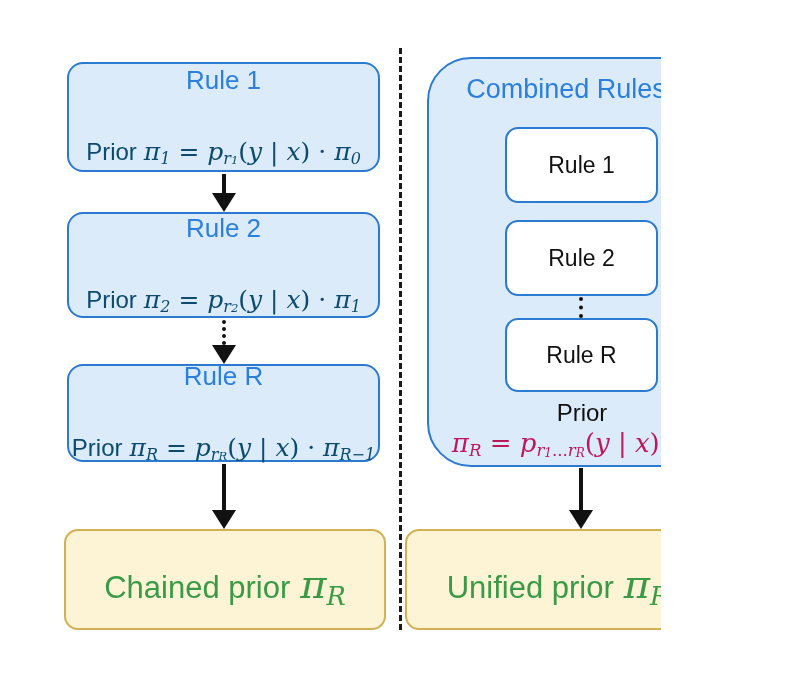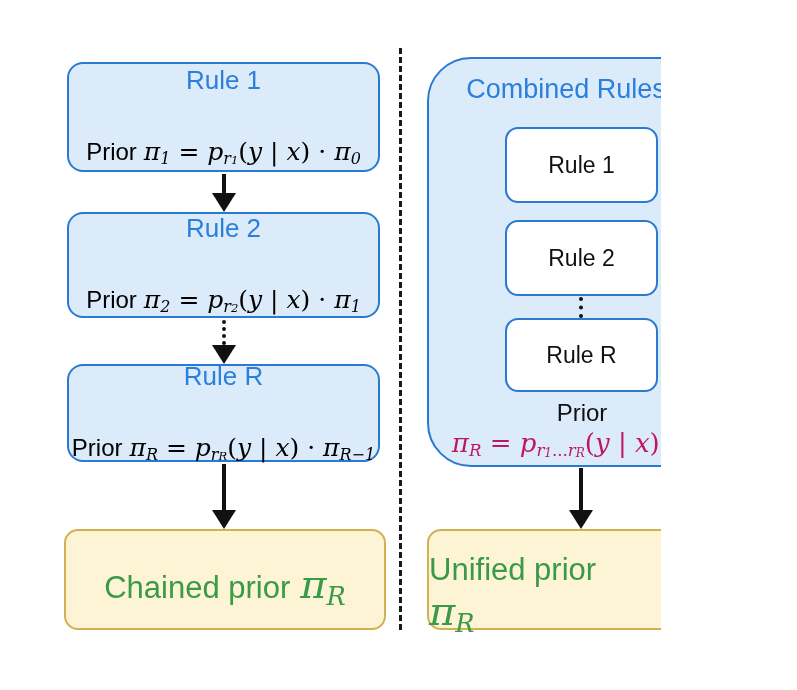--- a/index.html
+++ b/index.html
@@ -13,21 +13,21 @@
             display:flex;align-items:center;justify-content:center;box-sizing:border-box;
             font-size:23px;color:#111;}
   .goldbox{position:absolute;background:#fdf4d5;border:2.5px solid #d2b155;border-radius:14px;
            display:flex;align-items:baseline;justify-content:center;box-sizing:border-box;
            padding-top:30px;}
   .container{position:absolute;background:#dcebfa;border:2.5px solid #2b7ad2;border-radius:44px;
              box-sizing:border-box;}
 
   .rule-title{font-size:26px;color:#2b7fdd;line-height:1.25;}
   .big-title{position:absolute;width:310px;text-align:center;font-size:27px;color:#2b7fdd;}
-  .line{white-space:nowrap;font-size:25px;color:#000000;line-height:1.35;margin-top:38px;}
+  .line{white-space:nowrap;font-size:25px;color:#0c4a6e;line-height:1.35;margin-top:38px;}
   .plabel{font-family:"Liberation Sans",sans-serif;font-size:24px;margin-right:7px;}
   .formula{font-family:"DejaVu Serif",serif;white-space:pre;}
   .mi{font-family:"DejaVu Serif",serif;font-style:italic;}
   .sub1{font-size:64%;vertical-align:-0.26em;}
   .sub2{font-size:46%;vertical-align:-0.38em;}
 
   .prior-label{position:absolute;width:310px;text-align:center;font-size:24px;color:#111;}
   .big-formula{position:absolute;width:310px;text-align:center;font-size:26px;color:#be185d;white-space:nowrap;}
 
   .result-label{font-size:31px;color:#3a9a47;margin-right:10px;}
@@ -103,18 +103,18 @@
   </div>
 
   <div class="prior-label" style="left:427px;top:399px;">Prior</div>
   <div class="big-formula" style="left:427px;top:428px;"><span class="formula"><span class="mi">π</span><span class="mi sub1">R</span><span> = </span><span class="mi">p</span><span class="mi sub1">r</span><span class="mi sub2">1</span><span class="sub1">...</span><span class="mi sub1">r</span><span class="mi sub2">R</span><span>(</span><span class="mi">y</span><span> | </span><span class="mi">x</span><span>)</span><span> · </span><span class="mi">π</span><span class="mi sub1">0</span></span></div>
 
   <div class="arrow" style="left:568px;top:468px;height:61px;">
     <div class="shaft"></div>
     <div class="head"></div>
   </div>
 
-  <div class="goldbox" style="left:427px;top:529px;width:306px;height:101px;flex-direction:column;">
+  <div class="goldbox" style="left:405px;top:529px;width:306px;height:101px;">
     <span class="result-label">Unified prior</span>
       <span class="formula result-formula"><span class="mi">π</span><span class="mi sub1">R</span></span>
   </div>
 
 </div>
 
 </body></html>

